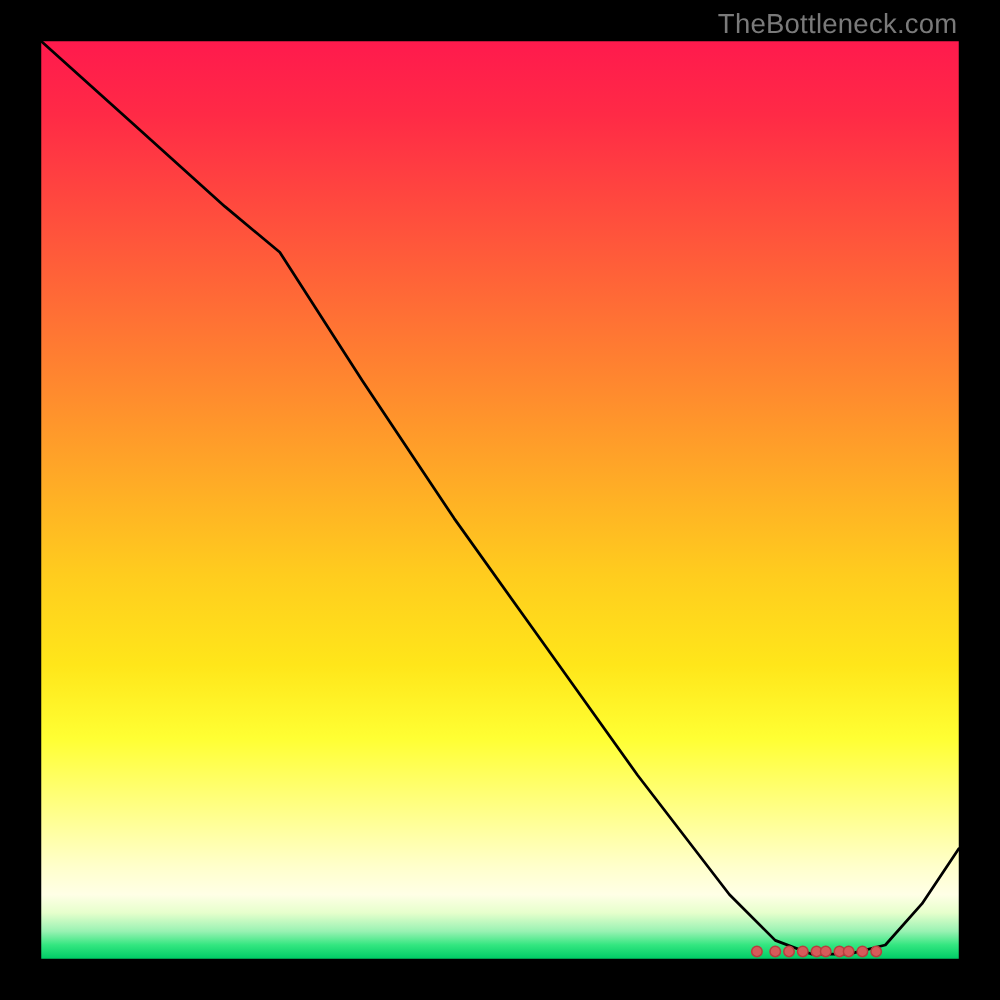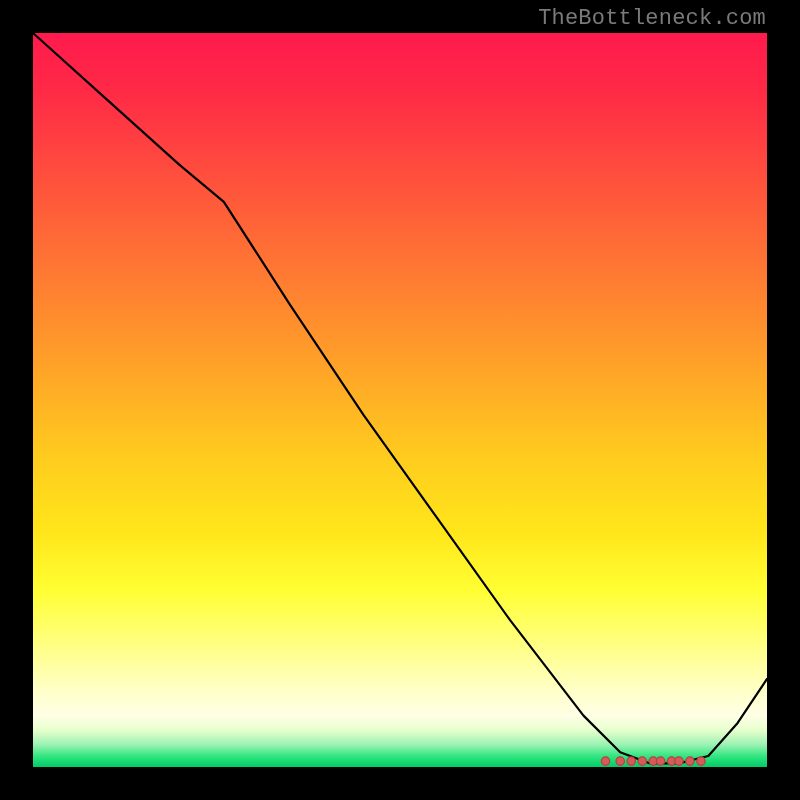--- a/index.html
+++ b/index.html
@@ -8,21 +8,20 @@
     height: 800px;
     background: #000;
     overflow: hidden;
     font-family: Arial, Helvetica, sans-serif;
   }
   .stage {
     position: relative;
     width: 800px;
     height: 800px;
     background: #000;
-    font-family: Liberation Mono, monospace;
   }
   .plot {
     position: absolute;
     left: 33px;
     top: 33px;
     width: 734px;
     height: 734px;
     
     background: linear-gradient(
       to bottom,

